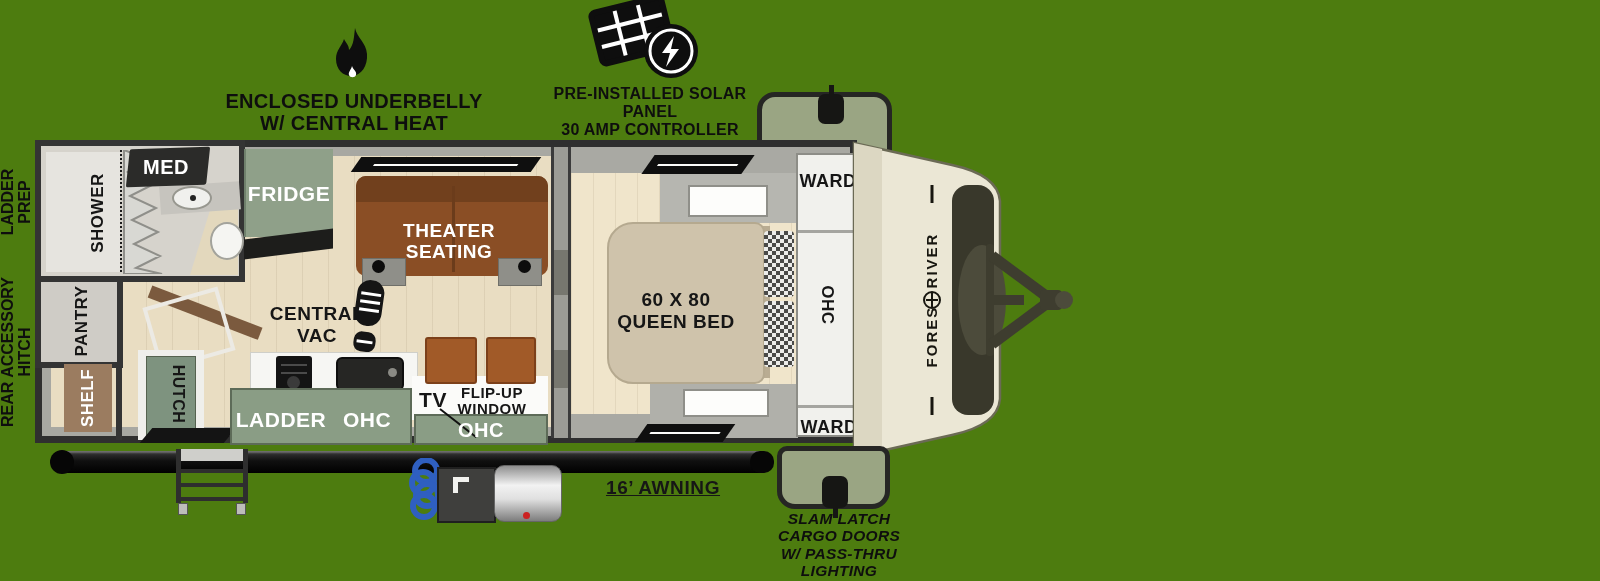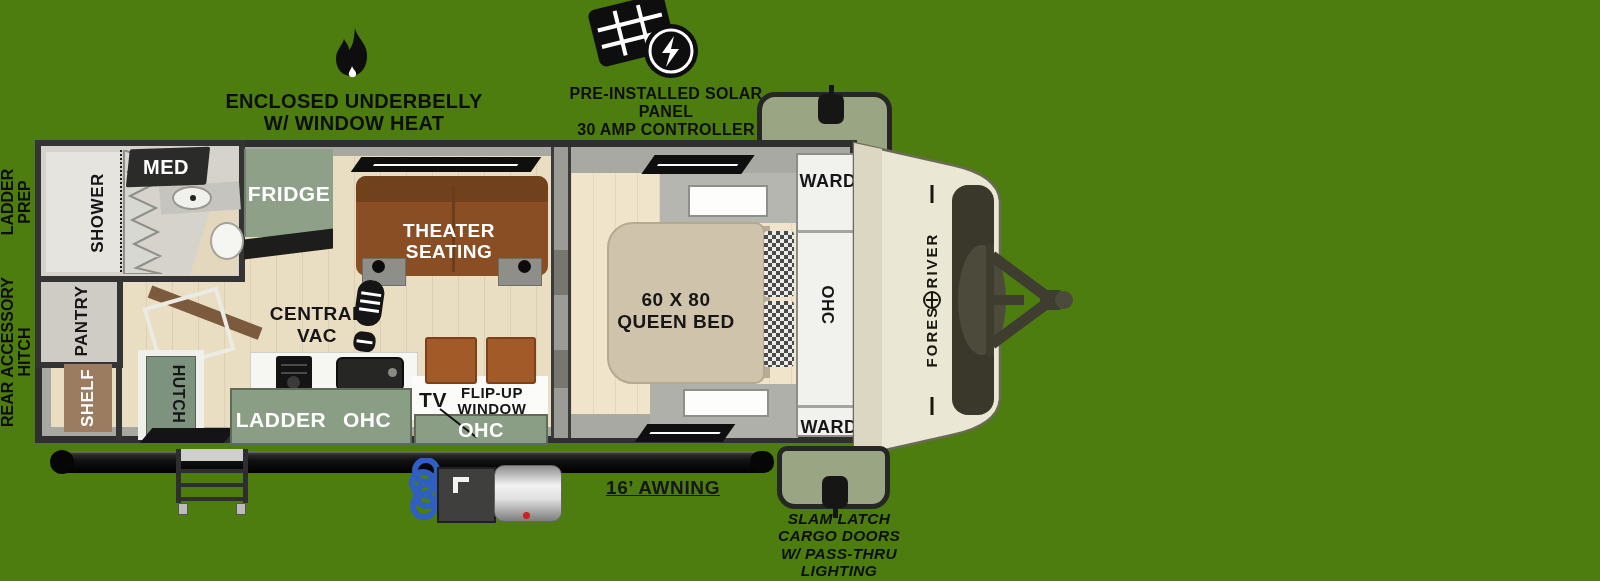--- a/index.html
+++ b/index.html
@@ -36,41 +36,41 @@
 <body>
 
 <div class="scene">
 
   <svg class="abs" style="left:333px;top:28px;width:40px;height:60px" viewBox="0 0 40 60">
     <path fill="#0e0e0e" d="M22,0c2,10 11,14 12,26c1,12 -6,21 -14,22c-9,1 -17,-6 -17,-17c0,-9 6,-13 8,-20c2,4 5,6 5,11c5,-5 5,-14 6,-22z"></path>
     <path fill="#ffffff" d="M19,38c1,4 5,5 4,9c-1,3 -6,3 -7,0c-1,-3 2,-5 3,-9z"></path>
   </svg>
   <div class="callout" style="left:204px;top:90px;width:300px;font-size:20px;">
     <div>ENCLOSED UNDERBELLY</div>
-    <div>W/ WINDOW HEAT</div>
+    <div>W/ CENTRAL HEAT</div>
   </div>
 
   <svg class="abs" style="left:578px;top:-4px;width:130px;height:90px" viewBox="0 0 130 90">
     <g transform="rotate(-14 55 35)">
       <rect x="18" y="8" width="72" height="52" rx="4" fill="#0e0e0e"></rect>
       <g stroke="#ffffff" stroke-width="4">
         <line x1="18" y1="26" x2="90" y2="26"></line>
           <line x1="18" y1="43" x2="90" y2="43"></line>
         <line x1="42" y1="8" x2="42" y2="60"></line>
           <line x1="66" y1="8" x2="66" y2="60"></line>
       </g>
       <rect x="18" y="8" width="72" height="52" rx="4" fill="none" stroke="#0e0e0e" stroke-width="6"></rect>
     </g>
     <g>
       <circle cx="93" cy="55" r="27" fill="#0e0e0e"></circle>
       <circle cx="93" cy="55" r="21" fill="none" stroke="#ffffff" stroke-width="3"></circle>
       <path fill="#ffffff" d="M96,40l-12,17h8l-4,14l13,-18h-8z"></path>
     </g>
   </svg>
-  <div class="callout" style="left:540px;top:85px;width:252px;font-size:16px;">
+  <div class="callout" style="left:524px;top:85px;width:252px;font-size:16px;">
     <div>PRE-INSTALLED SOLAR PANEL</div>
     <div>30 AMP CONTROLLER</div>
     <div>&amp; INVERTER PREP</div>
   </div>
 
   <div class="vcallout" style="left:16px;top:202px;font-size:16px;">
     <div>LADDER</div>
     <div>PREP</div>
   </div>
   <div class="vcallout" style="left:16px;top:352px;font-size:16px;">

